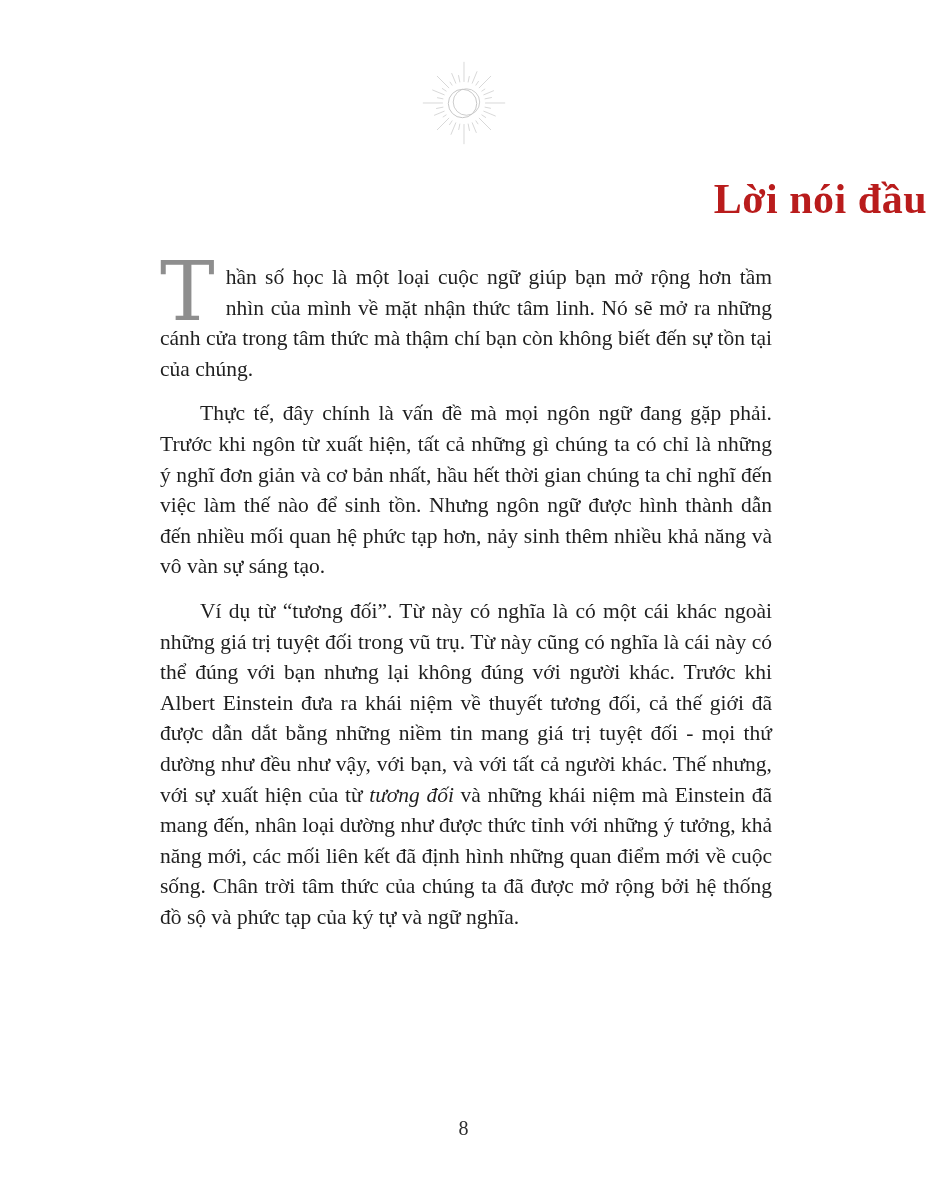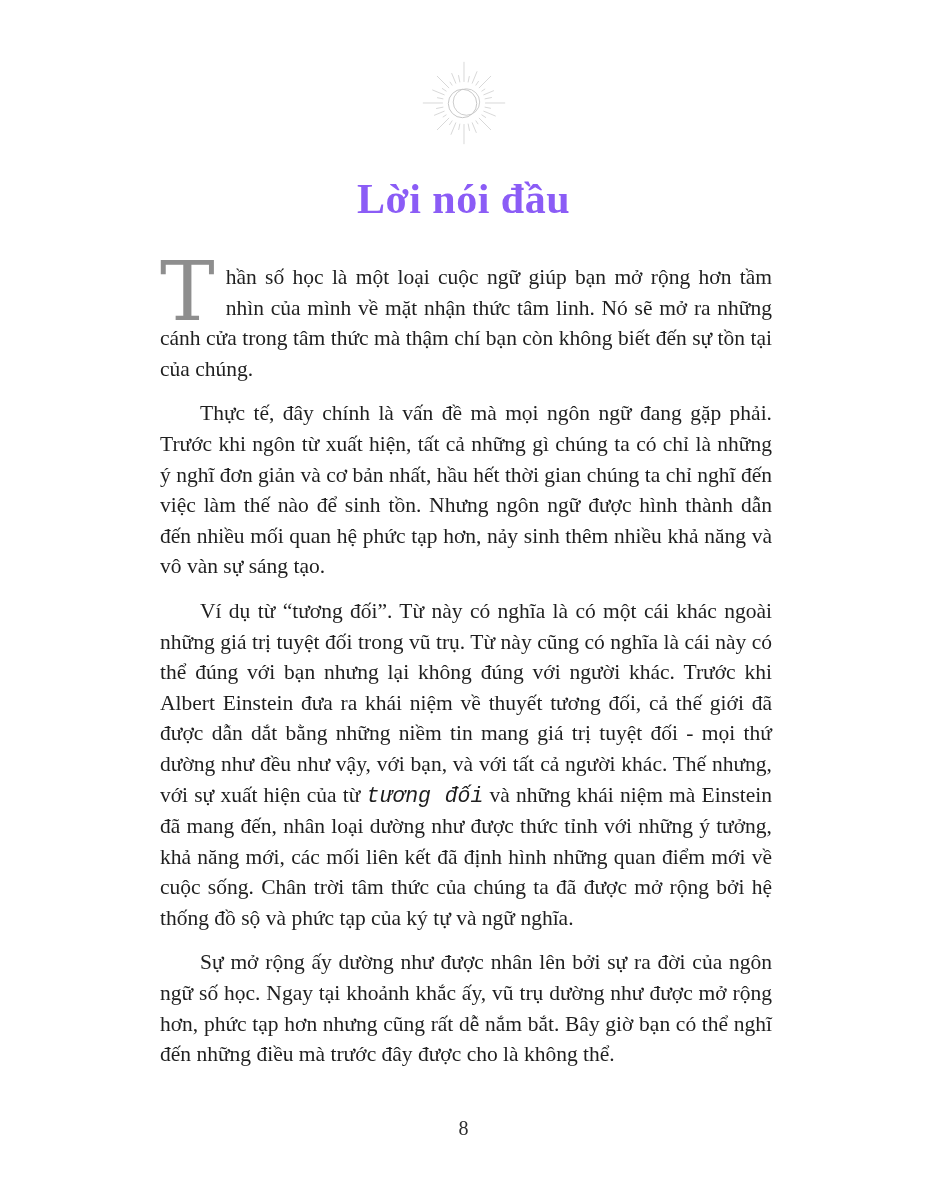--- a/index.html
+++ b/index.html
@@ -21,24 +21,24 @@
     left: 50%;
     margin-left: -49px;
     width: 98px;
     height: 98px;
   }
   .page-title {
     position: absolute;
     top: 148px;
     left: 0;
     right: 0;
-    text-align: center;
+    text-align: right;
     font-size: 42px;
     font-weight: 700;
-    color: #8b5cf6;
+    color: #b91c1c;
     letter-spacing: 0.5px;
     line-height: 1.1;
   }
   .content {
     position: absolute;
     top: 262px;
     left: 160px;
     width: 612px;
   }
   .content p {
@@ -56,21 +56,20 @@
     float: left;
     font-family: "DejaVu Serif", "Liberation Serif", serif;
     font-size: 82px;
     line-height: 60px;
     height: 60px;
     margin: 0 11px 0 0;
     color: #8e8e8e;
   }
   .italic-term {
     font-style: italic;
-    font-family: Liberation Mono, monospace;
   }
   .page-number {
     position: absolute;
     top: 1117px;
     left: 0;
     right: 0;
     text-align: center;
     font-size: 20px;
     color: #2e2e2e;
   }
@@ -121,18 +120,17 @@
 
   <h1 class="page-title">Lời nói đầu</h1>
 
   <div class="content">
     <p class="first-para"><span class="dropcap">T</span><span>hần số học là một loại cuộc ngữ giúp bạn mở rộng hơn tầm nhìn của mình về mặt nhận thức tâm linh. Nó sẽ mở ra những cánh cửa trong tâm thức mà thậm chí bạn còn không biết đến sự tồn tại của chúng.</span></p>
 
     <p>Thực tế, đây chính là vấn đề mà mọi ngôn ngữ đang gặp phải. Trước khi ngôn từ xuất hiện, tất cả những gì chúng ta có chỉ là những ý nghĩ đơn giản và cơ bản nhất, hầu hết thời gian chúng ta chỉ nghĩ đến việc làm thế nào để sinh tồn. Nhưng ngôn ngữ được hình thành dẫn đến nhiều mối quan hệ phức tạp hơn, nảy sinh thêm nhiều khả năng và vô vàn sự sáng tạo.</p>
 
     <p><span>Ví dụ từ “tương đối”. Từ này có nghĩa là có một cái khác ngoài những giá trị tuyệt đối trong vũ trụ. Từ này cũng có nghĩa là cái này có thể đúng với bạn nhưng lại không đúng với người khác. Trước khi Albert Einstein đưa ra khái niệm về thuyết tương đối, cả thế giới đã được dẫn dắt bằng những niềm tin mang giá trị tuyệt đối - mọi thứ dường như đều như vậy, với bạn, và với tất cả người khác. Thế nhưng, với sự xuất hiện của từ </span><span class="italic-term">tương đối</span><span> và những khái niệm mà Einstein đã mang đến, nhân loại dường như được thức tỉnh với những ý tưởng, khả năng mới, các mối liên kết đã định hình những quan điểm mới về cuộc sống. Chân trời tâm thức của chúng ta đã được mở rộng bởi hệ thống đồ sộ và phức tạp của ký tự và ngữ nghĩa.</span></p>
 
-    <p>Sự mở rộng ấy dường như được nhân lên bởi sự ra đời của ngôn ngữ số học. Ngay tại khoảnh khắc ấy, vũ trụ dường như được mở rộng hơn, phức tạp hơn nhưng cũng rất dễ nắm bắt. Bây giờ bạn có thể nghĩ đến những điều mà trước đây được cho là không thể.</p>
   </div>
 
   <div class="page-number">8</div>
 
 </div>
 
 </body></html>

